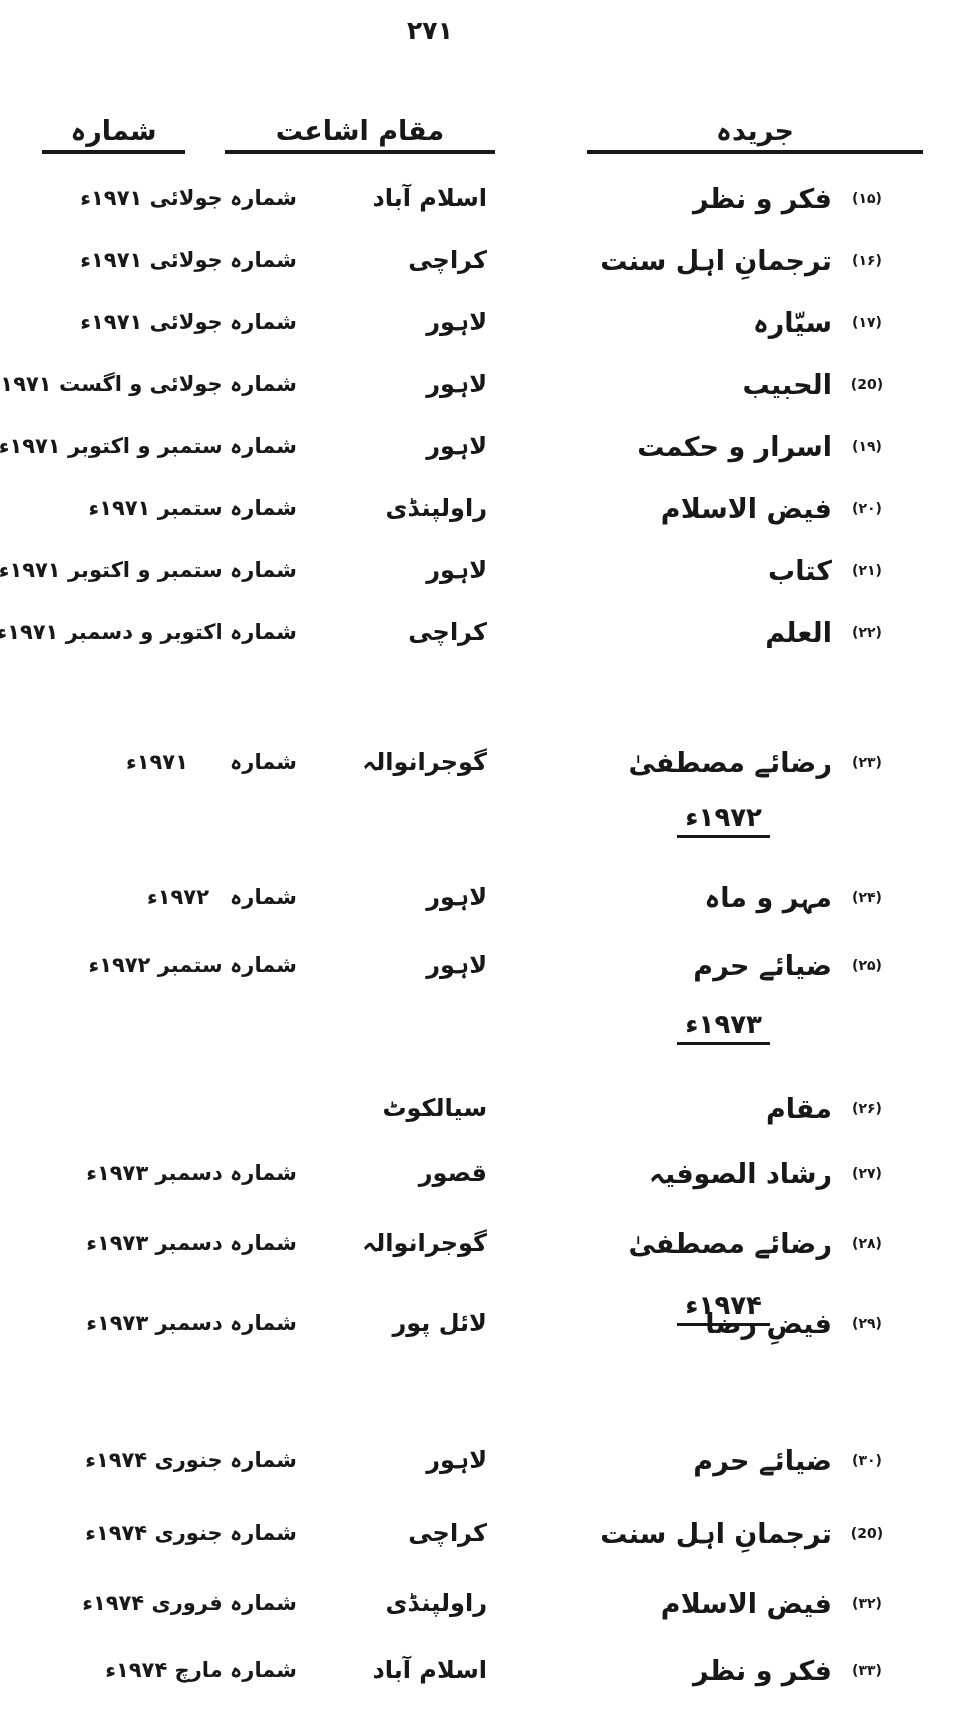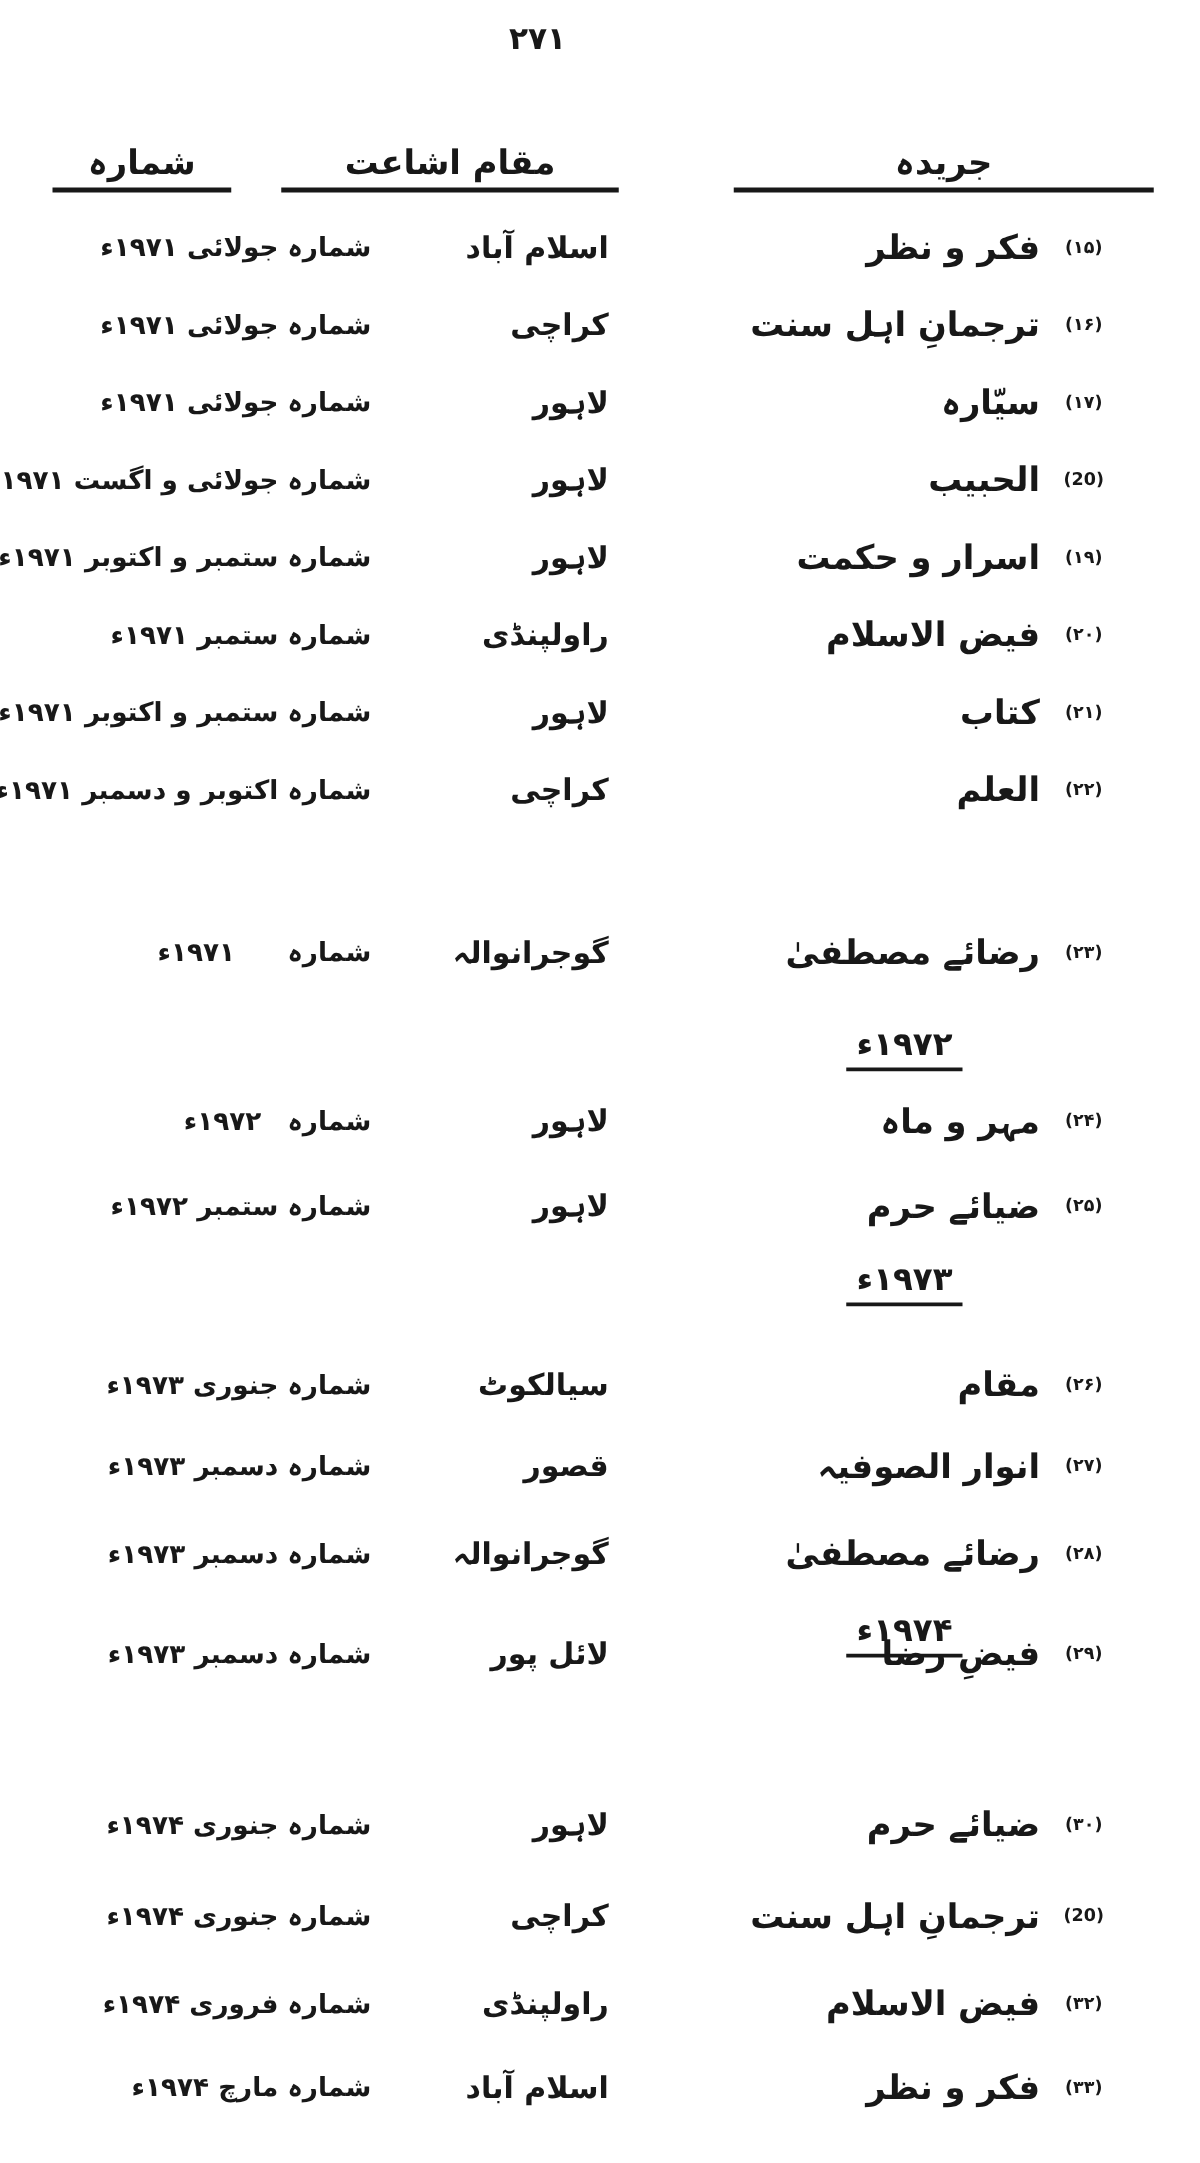--- a/index.html
+++ b/index.html
@@ -113,21 +113,21 @@
         <div class="journal">العلم</div>
         <div class="place">کراچی</div>
         <div class="issue">شمارہ اکتوبر و دسمبر ۱۹۷۱ء</div>
       </div>
       <div class="row" style="top: 731px;">
         <div class="num">(۲۳)</div>
         <div class="journal">رضائے مصطفیٰ</div>
         <div class="place">گوجرانوالہ</div>
         <div class="issue">شمارہ  ۱۹۷۱ء</div>
       </div>
-      <div class="year" style="top: 811px;">
+      <div class="year" style="top: 792px;">
         <span>۱۹۷۲ء</span>
       </div>
       <div class="row" style="top: 866px;">
         <div class="num">(۲۴)</div>
         <div class="journal">مہر و ماہ</div>
         <div class="place">لاہور</div>
         <div class="issue">شمارہ ۱۹۷۲ء</div>
       </div>
       <div class="row" style="top: 934px;">
         <div class="num">(۲۵)</div>
@@ -135,25 +135,24 @@
         <div class="place">لاہور</div>
         <div class="issue">شمارہ ستمبر ۱۹۷۲ء</div>
       </div>
       <div class="year" style="top: 999px;">
         <span>۱۹۷۳ء</span>
       </div>
       <div class="row" style="top: 1077px;">
         <div class="num">(۲۶)</div>
         <div class="journal">مقام</div>
         <div class="place">سیالکوٹ</div>
-        <div class="issue">شمارہ جنوری ۱۹۷۳ء</div>
       </div>
       <div class="row" style="top: 1142px;">
         <div class="num">(۲۷)</div>
-        <div class="journal">انوار الصوفیہ</div>
+        <div class="journal">رشاد الصوفیہ</div>
         <div class="place">قصور</div>
         <div class="issue">شمارہ دسمبر ۱۹۷۳ء</div>
       </div>
       <div class="row" style="top: 1212px;">
         <div class="num">(۲۸)</div>
         <div class="journal">رضائے مصطفیٰ</div>
         <div class="place">گوجرانوالہ</div>
         <div class="issue">شمارہ دسمبر ۱۹۷۳ء</div>
       </div>
       <div class="row" style="top: 1292px;">

